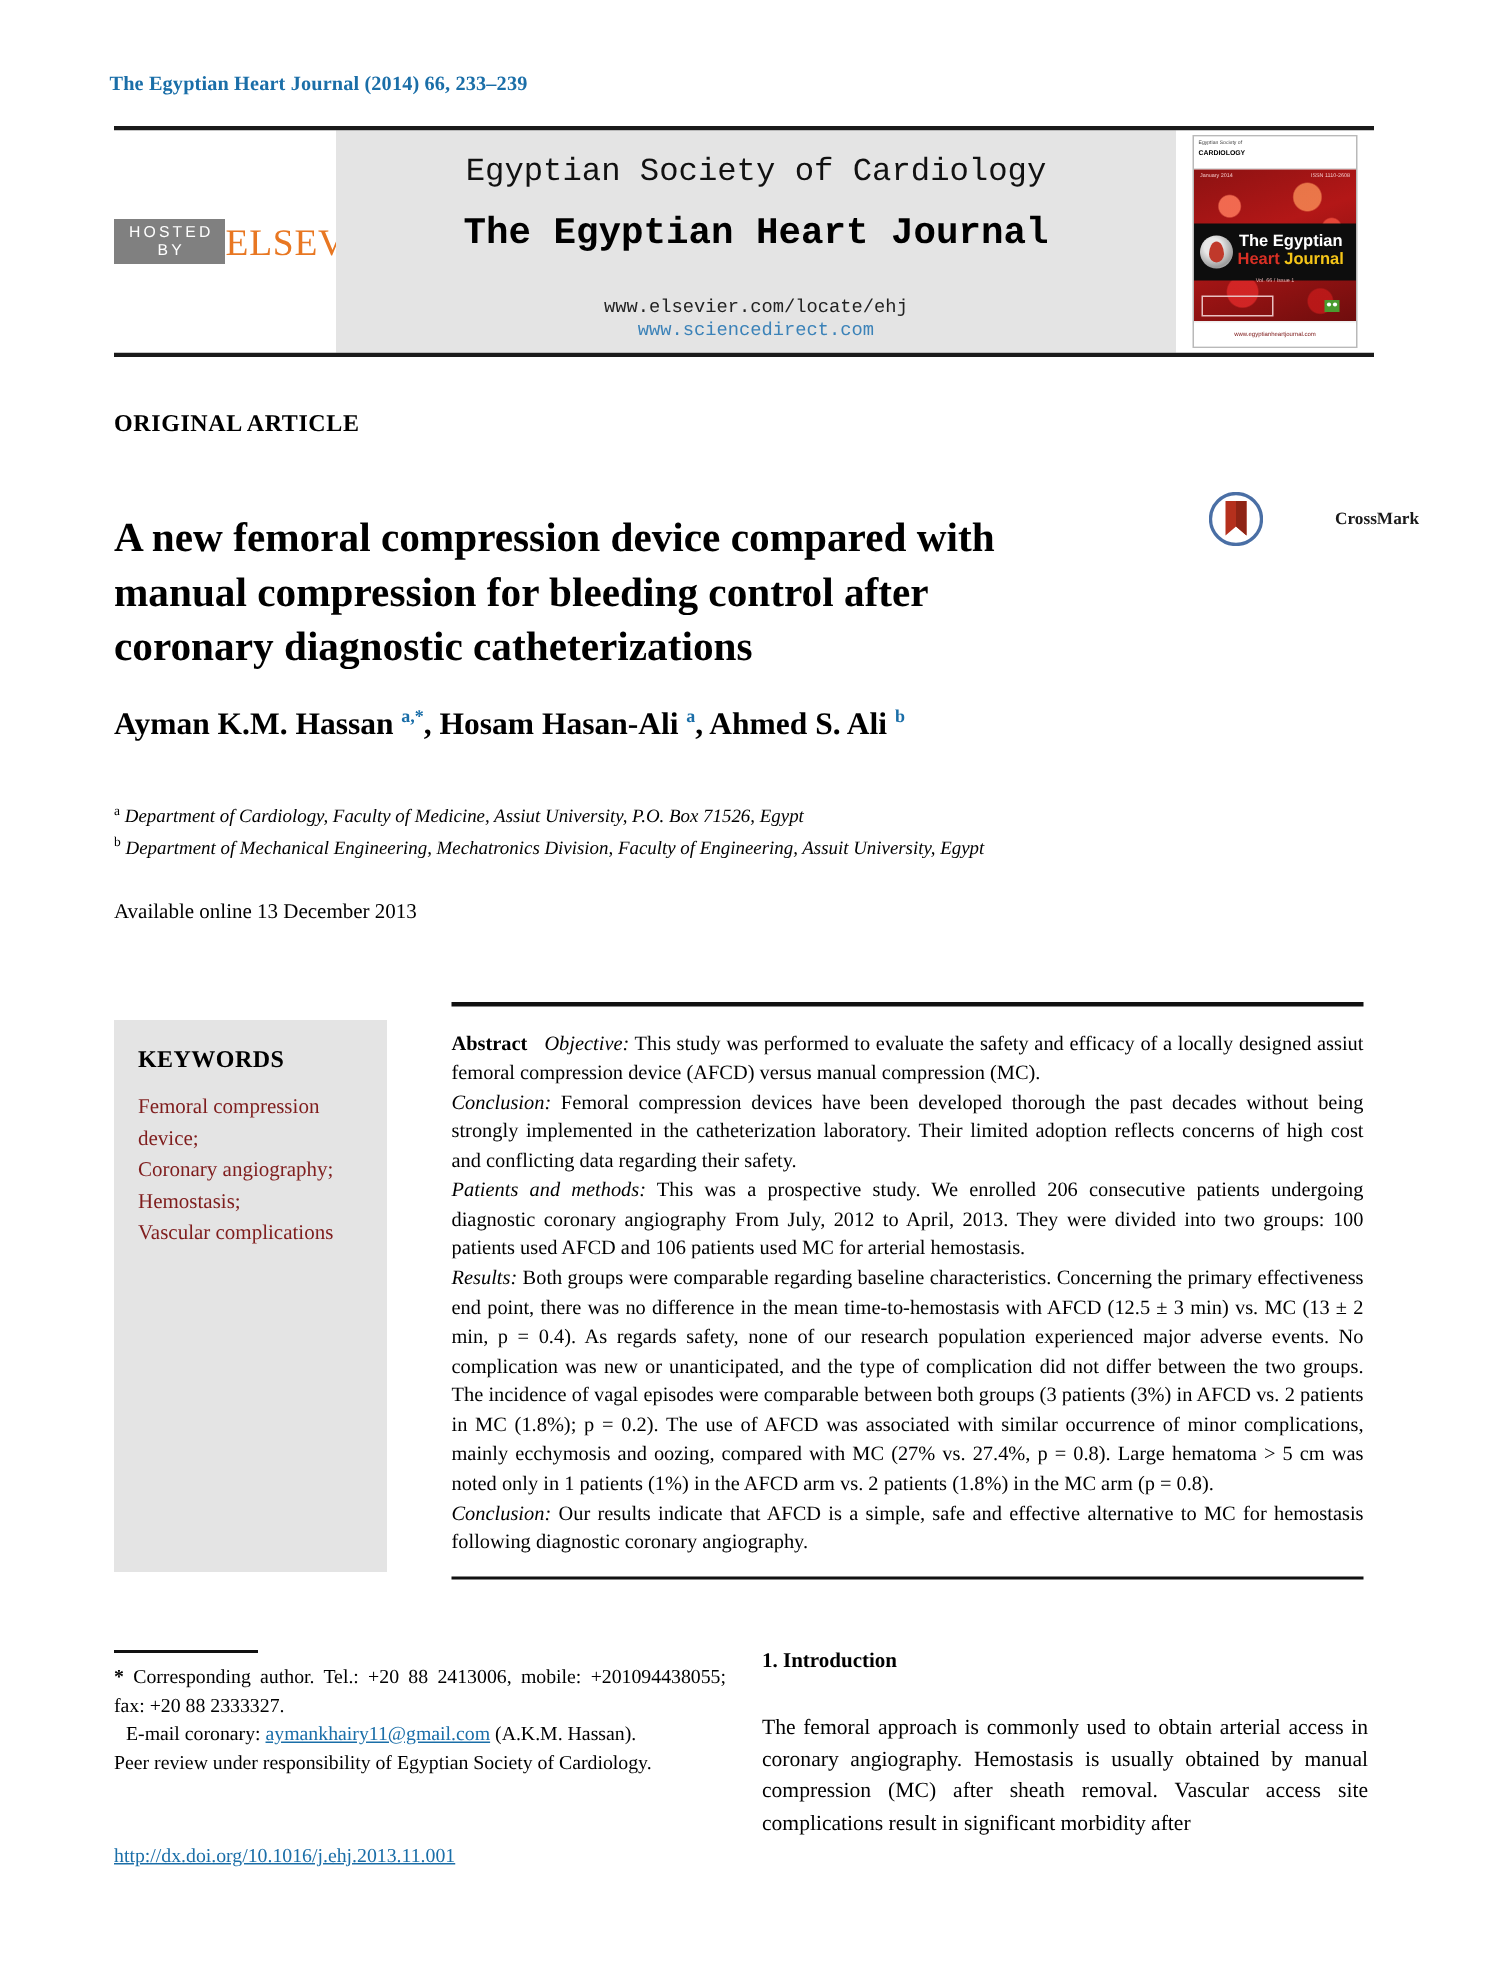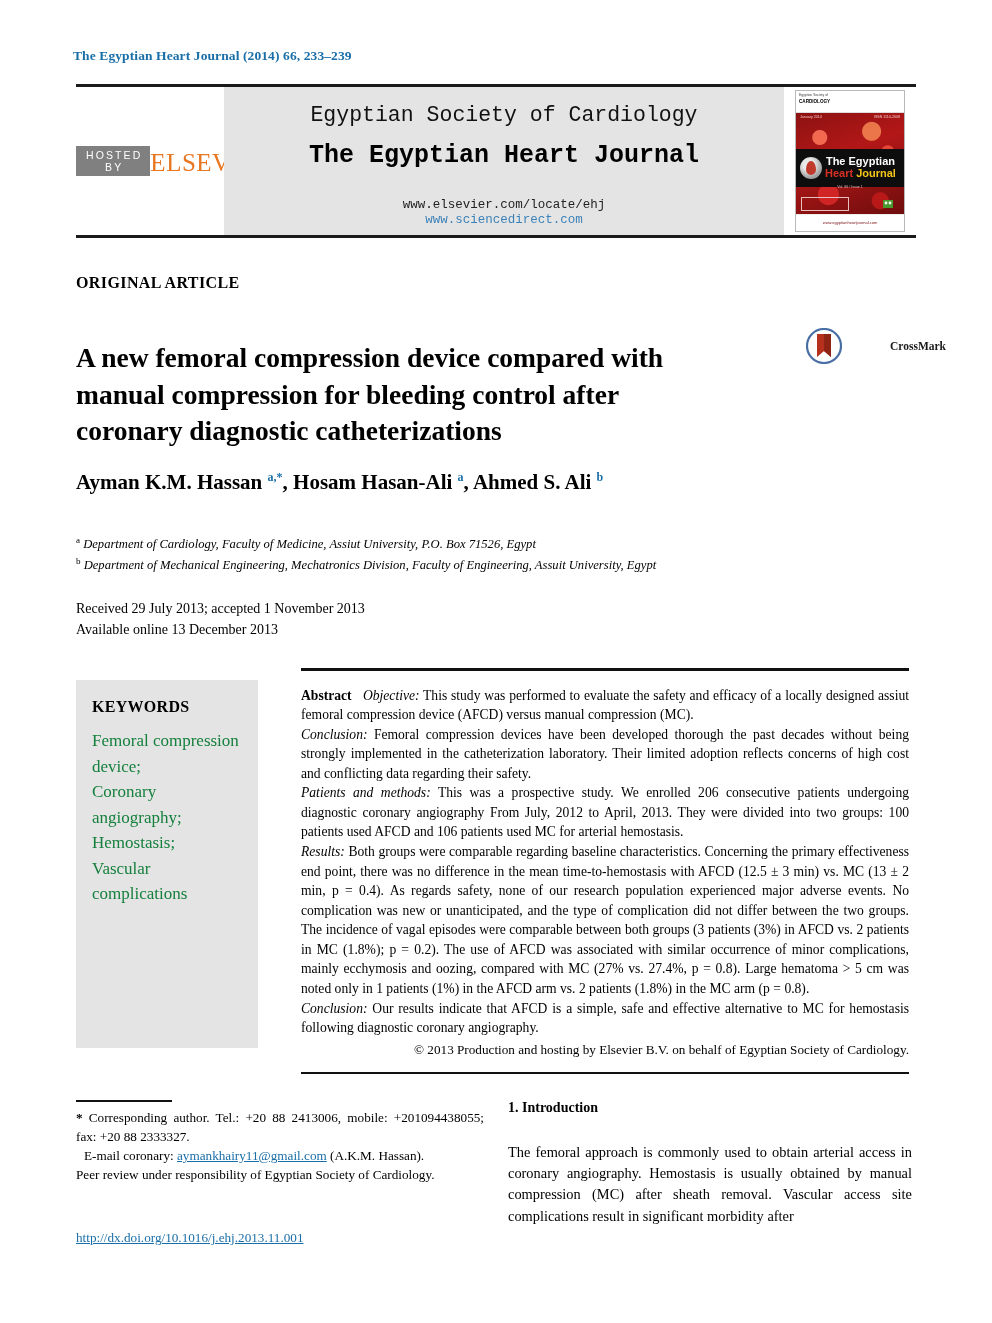--- a/index.html
+++ b/index.html
@@ -118,21 +118,21 @@
 
   .dates { position: absolute; left: 76px; top: 598px; font-size: 14px; line-height: 1.5; }
 
   
   .kw-box {
     position: absolute; left: 76px; top: 680px;
     width: 182px; height: 368px; background: #e4e4e4;
     box-sizing: border-box; padding: 18px 10px 0 16px;
   }
   .kw-title { font-size: 16px; font-weight: bold; letter-spacing: .3px; margin-bottom: 12px; }
-  .kw-list { font-size: 17px; line-height: 1.5; color: #15803d; }
+  .kw-list { font-size: 14px; line-height: 1.5; color: #7f1d1d; }
 
   .abs-wrap { position: absolute; left: 301px; top: 668px; width: 608px; }
   .abs-rule { height: 2.5px; background: #111; }
   .abs-body { padding-top: 15px; font-size: 13.6px; line-height: 1.44; text-align: justify; }
   .abs-body p { margin: 0; }
   .abs-body .lbl-b { font-weight: bold; }
   .abs-body i { font-style: italic; }
   .copyright-line { text-align: right; margin-top: 2px; font-size: 13.2px; }
   .abs-rule-bottom { height: 2.5px; background: #111; margin-top: 13px; }
 
@@ -253,21 +253,20 @@
       <sup>a</sup>
       <span>Department of Cardiology, Faculty of Medicine, Assiut University, P.O. Box 71526, Egypt</span>
     </div>
     <div>
       <sup>b</sup>
       <span>Department of Mechanical Engineering, Mechatronics Division, Faculty of Engineering, Assuit University, Egypt</span>
     </div>
   </div>
 
   <div class="dates">
-    <div>Received 29 July 2013; accepted 1 November 2013</div>
     <div>Available online 13 December 2013</div>
   </div>
 
   <div class="kw-box">
     <div class="kw-title">KEYWORDS</div>
     <div class="kw-list">
       <div>Femoral compression device;</div>
       <div>Coronary angiography;</div>
       <div>Hemostasis;</div>
       <div>Vascular complications</div>
@@ -291,21 +290,20 @@
         <span>This was a prospective study. We enrolled 206 consecutive patients undergoing diagnostic coronary angiography From July, 2012 to April, 2013. They were divided into two groups: 100 patients used AFCD and 106 patients used MC for arterial hemostasis.</span>
       </p>
       <p>
         <i>Results:</i>
         <span>Both groups were comparable regarding baseline characteristics. Concerning the primary effectiveness end point, there was no difference in the mean time-to-hemostasis with AFCD (12.5 ± 3 min) vs. MC (13 ± 2 min, p = 0.4). As regards safety, none of our research population experienced major adverse events. No complication was new or unanticipated, and the type of complication did not differ between the two groups. The incidence of vagal episodes were comparable between both groups (3 patients (3%) in AFCD vs. 2 patients in MC (1.8%); p = 0.2). The use of AFCD was associated with similar occurrence of minor complications, mainly ecchymosis and oozing, compared with MC (27% vs. 27.4%, p = 0.8). Large hematoma &gt; 5 cm was noted only in 1 patients (1%) in the AFCD arm vs. 2 patients (1.8%) in the MC arm (p = 0.8).</span>
       </p>
       <p>
         <i>Conclusion:</i>
         <span>Our results indicate that AFCD is a simple, safe and effective alternative to MC for hemostasis following diagnostic coronary angiography.</span>
       </p>
-      <div class="copyright-line">© 2013 Production and hosting by Elsevier B.V. on behalf of Egyptian Society of Cardiology.</div>
     </div>
     <div class="abs-rule-bottom"></div>
   </div>
 
   <div class="foot-left">
     <div class="foot-sep"></div>
     <div class="foot-line">
       <span class="star">*</span>
       <span>Corresponding author. Tel.: +20 88 2413006, mobile: +201094438055; fax: +20 88 2333327.</span>
     </div>

